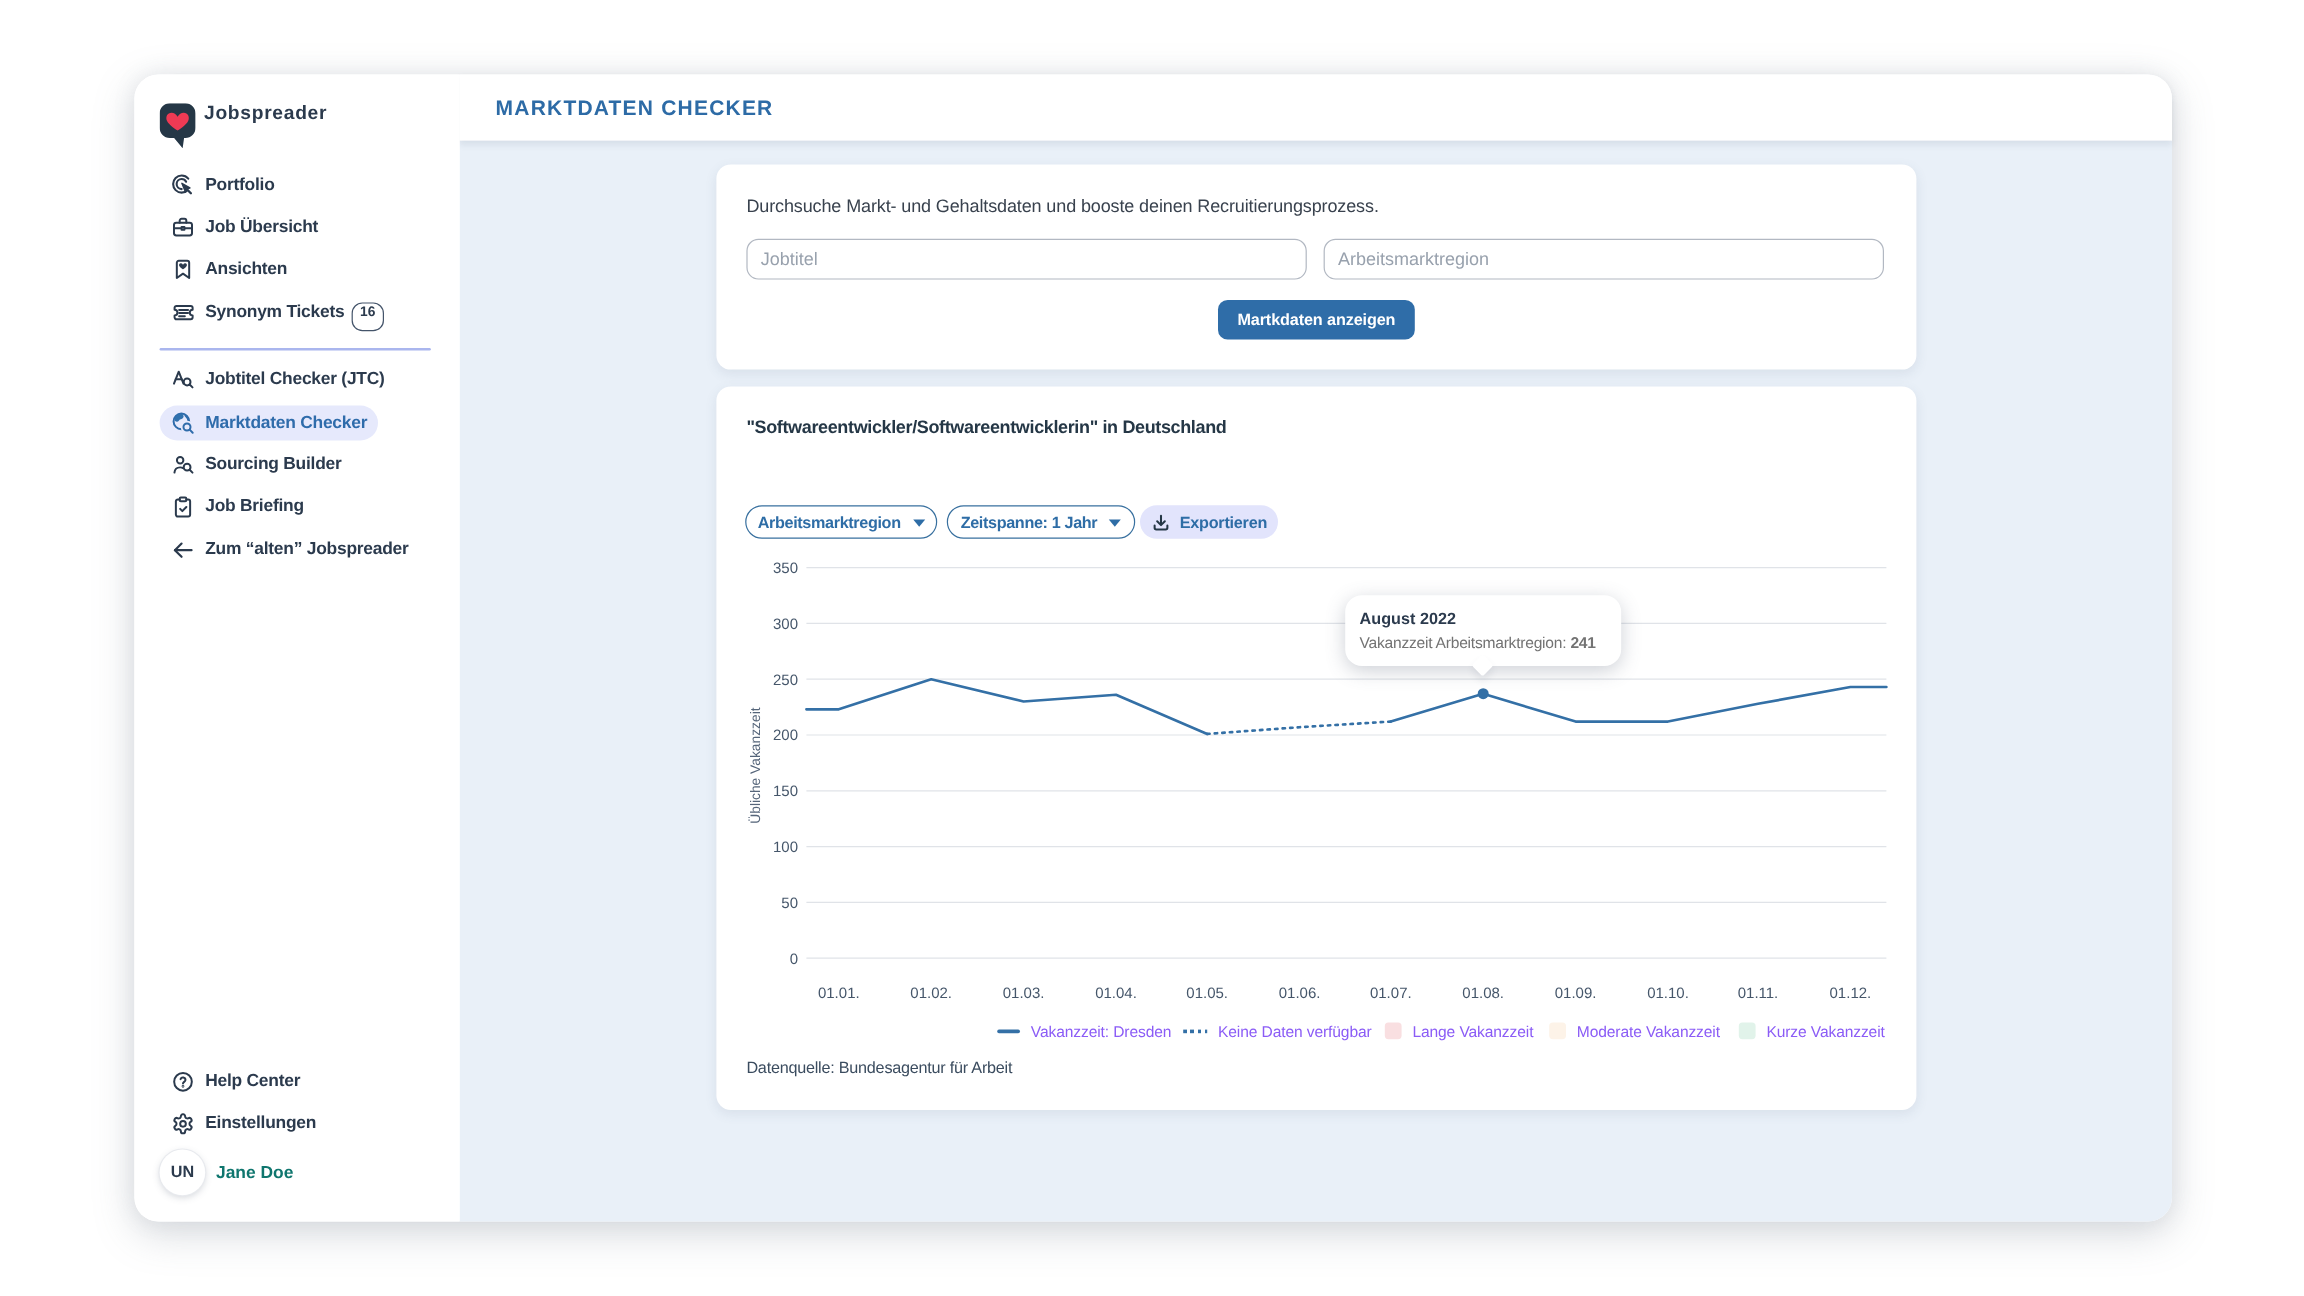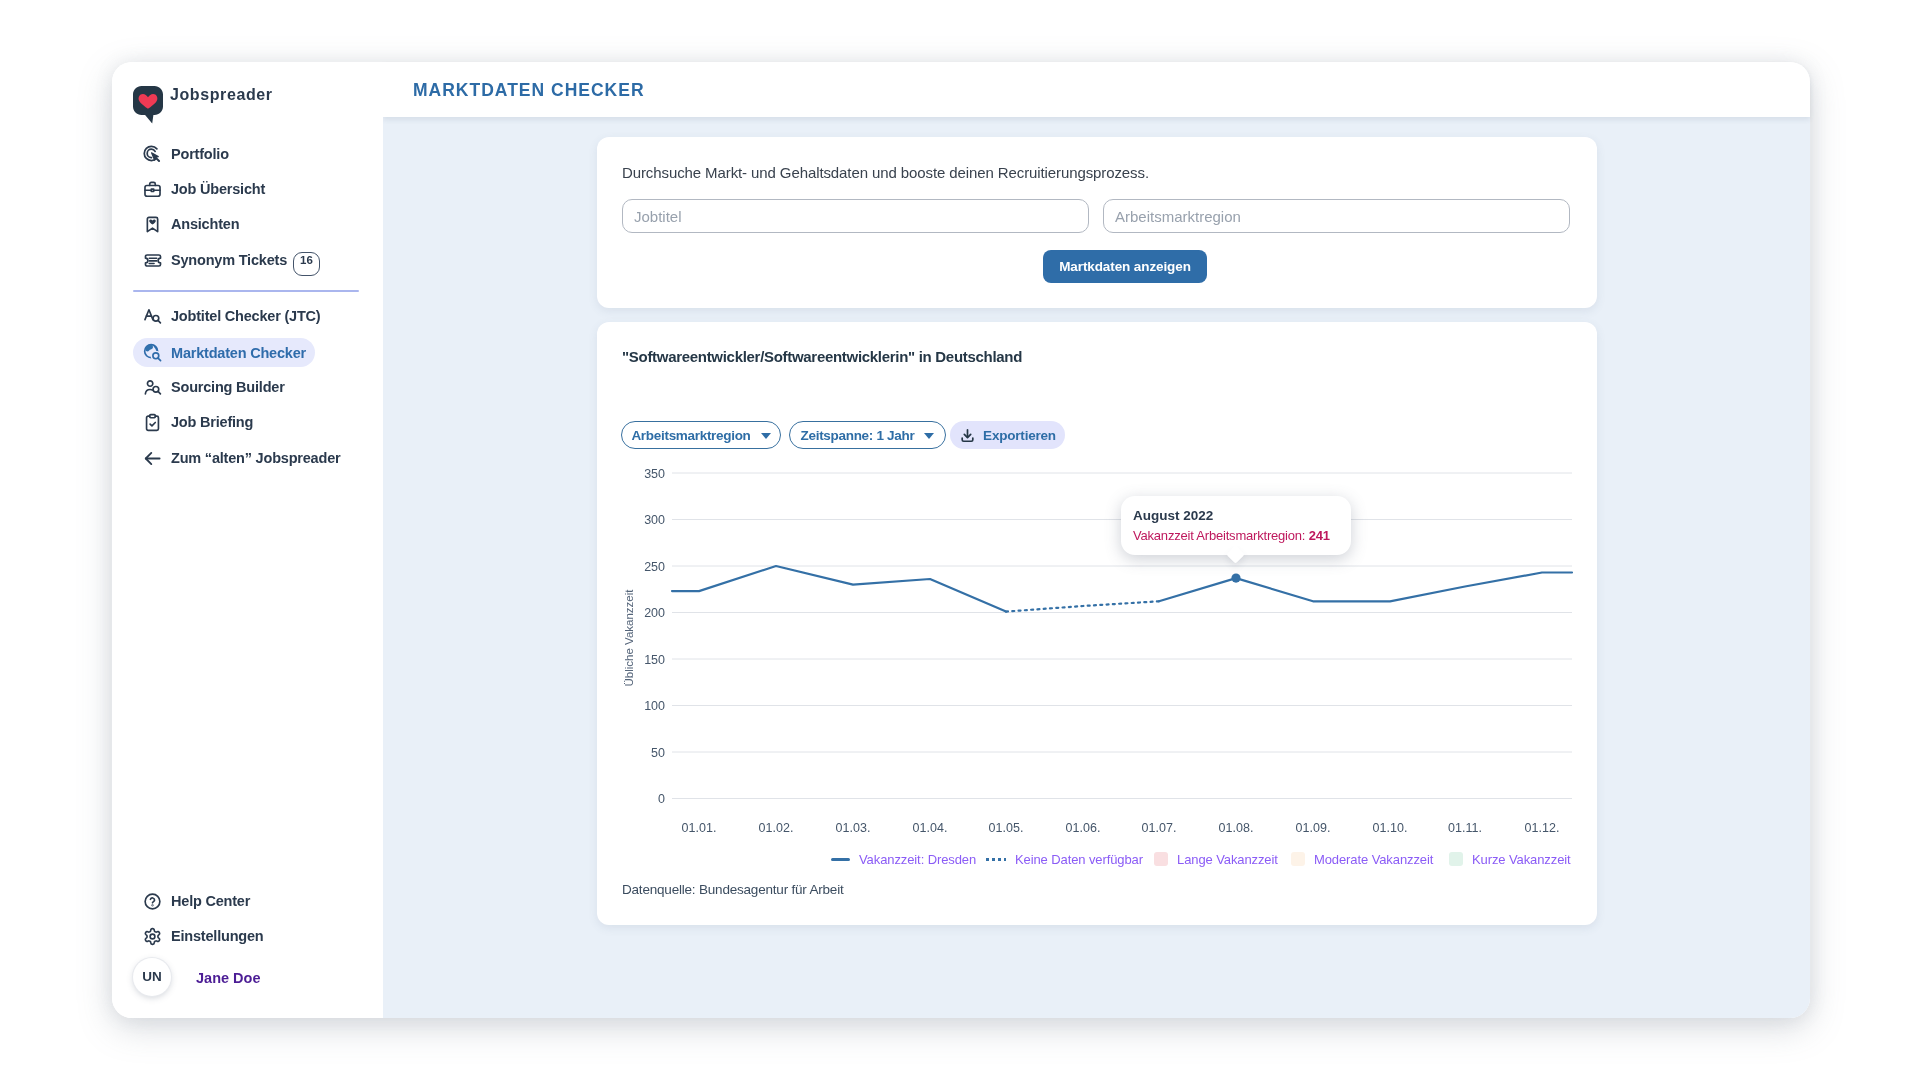--- a/index.html
+++ b/index.html
@@ -34,32 +34,32 @@
   .nav-item.active { background:#e6e9fc; border-radius:14.5px; width:182px; height:29px; }
   .nav-item.active svg { top:5px; }
   .nav-item.active .lbl { top:6.5px; }
   .nav-item.active .lbl { color:#2f6cab; }
   .badge { position:absolute; left:160px; top:5px; width:27px; height:24px; border:1.3px solid #44546a;
            border-radius:9px; font-size:11.5px; font-weight:bold; text-align:center; line-height:15px; }
   .divider { position:absolute; left:21px; width:226px; height:2px; background:#aab6ee; border-radius:1px; }
   .avatar { position:absolute; left:21px; top:896px; width:38px; height:38px; border-radius:50%;
             background:#fff; box-shadow:0 0 0 1px #e8eaee, 0 2px 6px rgba(80,90,110,.25);
             font-size:13.5px; font-weight:bold; color:#2b3a4d; text-align:center; line-height:38px; }
-  .username { position:absolute; left:84px; top:908px; font-size:14.5px; font-weight:bold; color:#4c1d95; }
+  .username { position:absolute; left:68px; top:908px; font-size:14.5px; font-weight:bold; color:#0f766e; }
 
   
   .intro { position:absolute; left:25px; top:27px; font-size:15px; letter-spacing:-.1px; color:#39424e; }
   .input { position:absolute; top:62px; height:34px; border:1px solid #b2b8c2; border-radius:10px;
            background:#fff;padding-left:20px; }
   .input span { position:absolute; left:11px; top:8px; font-size:15px; color:#98a1ad; }
   #inp1 { left:25px;  width:467px; }
   #inp2 { left:506px; width:467px; }
   .btn-primary { position:absolute; left:418px; top:113px; width:164px; height:33px; background:#2f6da8;
                  border-radius:8px; color:#fff; font-size:13.5px; font-weight:bold; text-align:center;
-                 line-height:33px; letter-spacing:-.1px;margin-left:28px; }
+                 line-height:33px; letter-spacing:-.1px; }
 
   
   .chart-title { position:absolute; left:25px; top:26px; font-size:15px; letter-spacing:-.3px; font-weight:bold; color:#253746; }
   .tabs { position:absolute; left:325px; top:56px; height:29px; display:flex; }
   .tab { height:29px; border:1.4px solid #38709f; border-left-width:0; font-size:13.5px; font-weight:bold;
          letter-spacing:-.4px; color:#2e6da6; background:#fff; display:flex; align-items:center;
          justify-content:center; }
   .tab.second { border-left-width:1.4px; }
   .tab.first { border:1.4px solid #b9bdf2; border-right:none; border-radius:13px 0 0 13px;
                background:#dcddf6; color:#2d3c4e; }
@@ -75,21 +75,21 @@
                 border-radius:14px; color:#2e6da6; font-size:13.5px; font-weight:bold; letter-spacing:-.2px;
                 display:flex; align-items:center; justify-content:center; gap:7px; }
 
   
   .tooltip { position:absolute; left:524px; top:174px; width:230px; height:59px; background:#fff;
              border-radius:14px; box-shadow:0 4px 16px rgba(90,100,120,.30); z-index:5; }
   .tooltip:after { content:""; position:absolute; left:108px; bottom:-6px; width:13px; height:13px;
                    background:#fff; transform:rotate(45deg); border-radius:2px;
                    box-shadow:3px 3px 6px rgba(90,100,120,.12); }
   .tt1 { position:absolute; left:12px; top:12px; font-size:13.5px; font-weight:bold; color:#2b3a4d; }
-  .tt2 { position:absolute; left:12px; top:32px; font-size:13px; letter-spacing:-.2px; color:#be185d; }
+  .tt2 { position:absolute; left:12px; top:32px; font-size:13px; letter-spacing:-.2px; color:#737373; }
 
   
   .legend-item { position:absolute; top:530px; height:17px; font-size:13px; letter-spacing:-.1px; color:#8b5cf6; white-space:nowrap; }
   .sw { display:inline-block; vertical-align:middle; margin-right:9px; margin-top:-3px; }
   .sw-line { width:19px; height:3px; background:#3470a6; border-radius:2px; }
   .sw-dot { width:20px; height:3px;
             background:repeating-linear-gradient(90deg,#3470a6 0 3px,transparent 3px 6px); }
   .sw-sq { width:14px; height:14px; border-radius:3px; }
   .source { position:absolute; left:25px; top:560px; font-size:13.5px; letter-spacing:-.2px; color:#3b4c5f; }
 </style>

